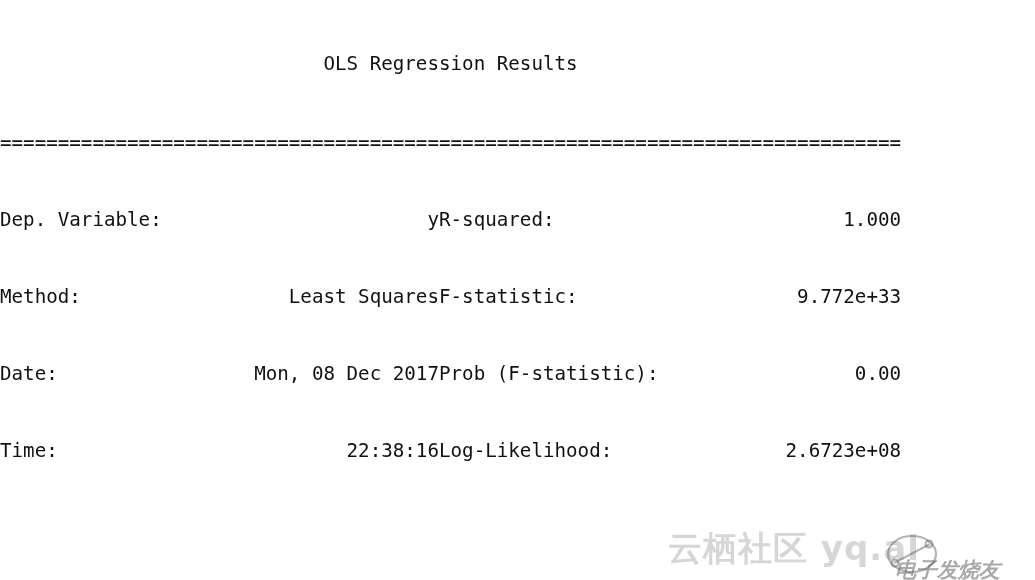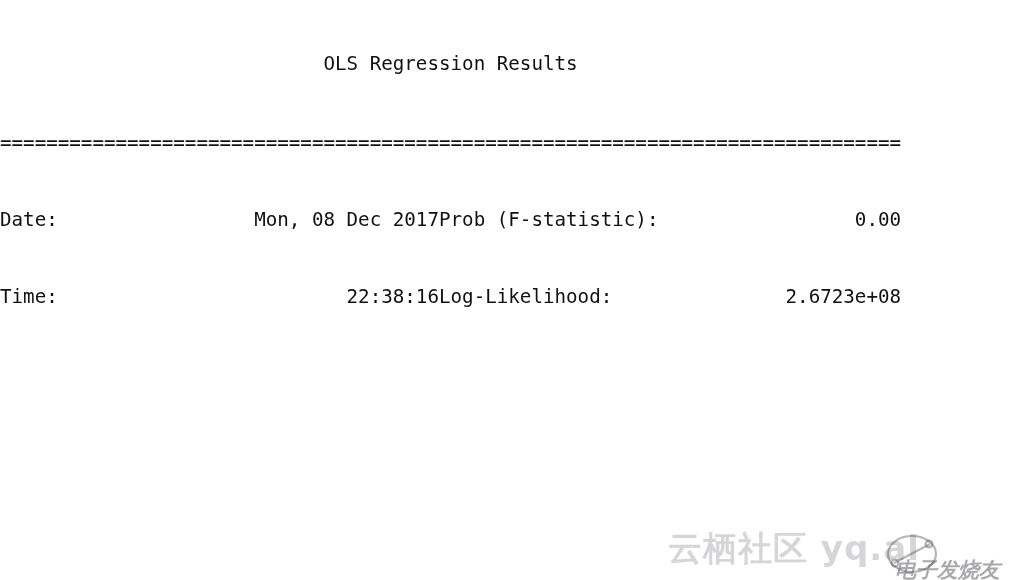--- a/index.html
+++ b/index.html
@@ -102,20 +102,22 @@
   }
 </style>
 </head>
 <body>
 
 <div id="page">
 
   <div class="report">
     <span class="title-line">                            OLS Regression Results</span>
     <span class="rule">==============================================================================</span>
+    <span class="line">Dep. Variable:                       yR-squared:                         1.000</span>
+    <span class="line">Method:                  Least SquaresF-statistic:                   9.772e+33</span>
     <span class="line">Date:                 Mon, 08 Dec 2017Prob (F-statistic):                 0.00</span>
     <span class="line">Time:                         22:38:16Log-Likelihood:               2.6723e+08</span>
     
     
     
     
     
     
     
     

